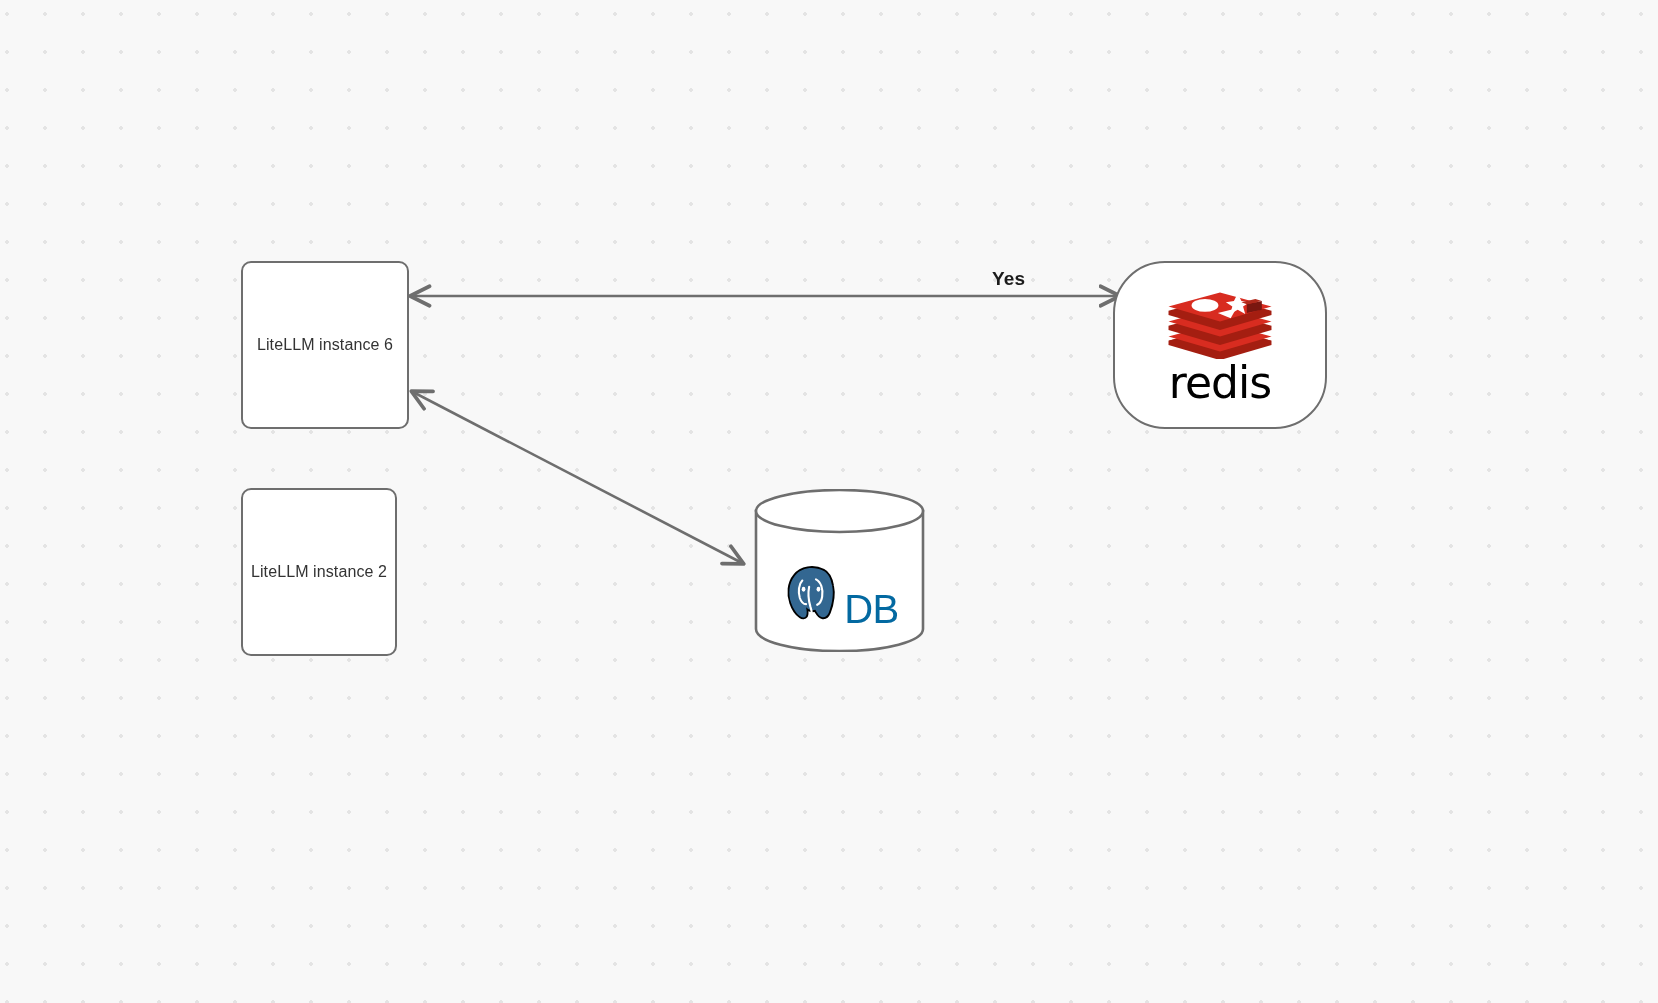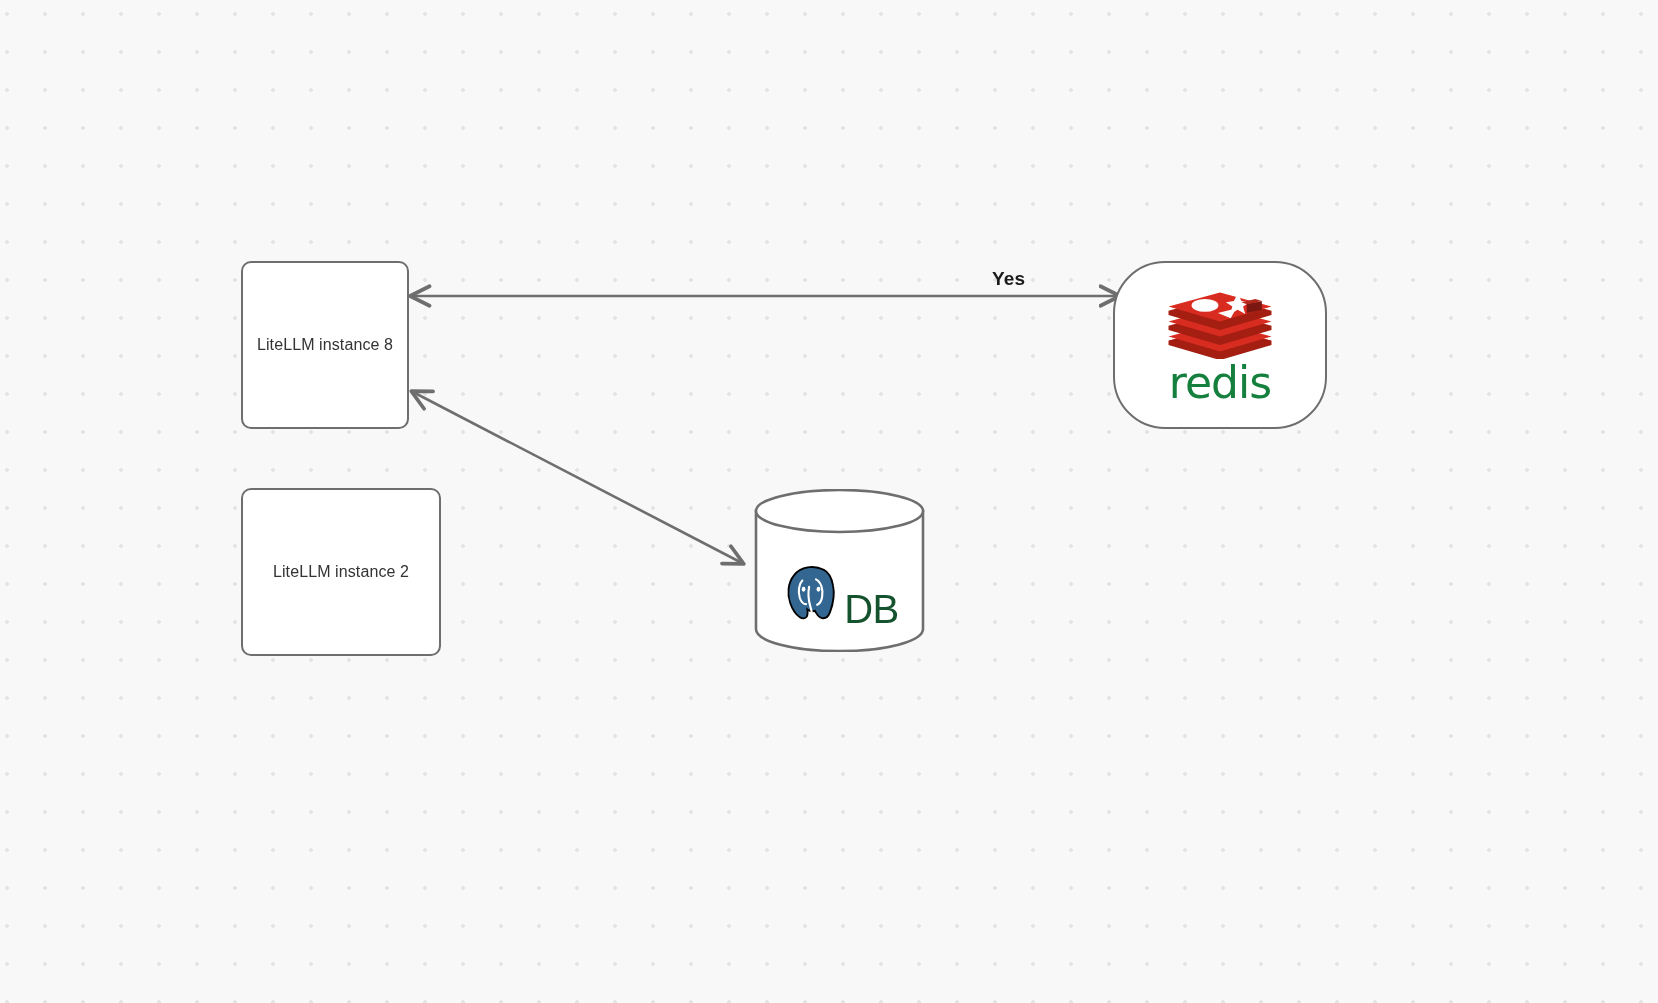--- a/index.html
+++ b/index.html
@@ -52,21 +52,21 @@
     border-radius: 52px;
     box-sizing: border-box;
     display: flex;
     flex-direction: column;
     align-items: center;
     justify-content: center;
   }
   #redis-wordmark {
     font-size: 44px;
     font-weight: 400;
-    color: #15803d;
+    color: #000000;
     font-family: "DejaVu Sans", sans-serif;
     letter-spacing: -1px;
     line-height: 1;
     margin-top: 2px;
   }
   
   #db-node {
     position: absolute;
   }
   #db-inner-label {
@@ -74,21 +74,21 @@
     left: 0; top: 0;
     width: 100%;
     height: 100%;
     display: flex;
     align-items: center;
     justify-content: center;
     gap: 2px;
   }
   #db-text {
     font-size: 40px;
-    color: #14532d;
+    color: #0369a1;
     font-family: "Liberation Sans", sans-serif;
     font-weight: 400;
     letter-spacing: -0.5px;
     margin-top: 33px;
   }
   
   .edge-label {
     position: absolute;
     font-size: 19px;
     font-weight: bold;
@@ -125,24 +125,24 @@
         <path d="M 11 1 L 1 6 L 11 11" fill="none" stroke="#6e6e6e" stroke-width="1.9" stroke-linecap="round" stroke-linejoin="round"></path>
       </marker>
     </defs>
 
     <line x1="412" y1="296" x2="1118" y2="296" stroke="#6e6e6e" stroke-width="2.6" marker-start="url(#arrow-start)" marker-end="url(#arrow-end)"></line>
 
     <line x1="413" y1="392" x2="742" y2="563" stroke="#6e6e6e" stroke-width="2.6" marker-start="url(#arrow-start)" marker-end="url(#arrow-end)"></line>
   </svg>
 
   <div class="node-box" style="left:241px; top:261px; width:168px; height:168px;">
-    <span class="node-label">LiteLLM instance 8</span>
-  </div>
-
-  <div class="node-box" style="left:241px; top:488px; width:200px; height:168px;">
+    <span class="node-label">LiteLLM instance 6</span>
+  </div>
+
+  <div class="node-box" style="left:241px; top:488px; width:156px; height:168px;">
     <span class="node-label">LiteLLM instance 2</span>
   </div>
 
 
   <div id="redis-node" style="left:1113px; top:261px; width:214px; height:168px;">
 
     <span style="line-height:0;">
       <svg width="108" height="74" viewBox="0 0 200 138" xmlns="http://www.w3.org/2000/svg">
 
         <path d="M4 104 L100 78 L196 104 L100 132 Z" fill="#a41e11"></path>

